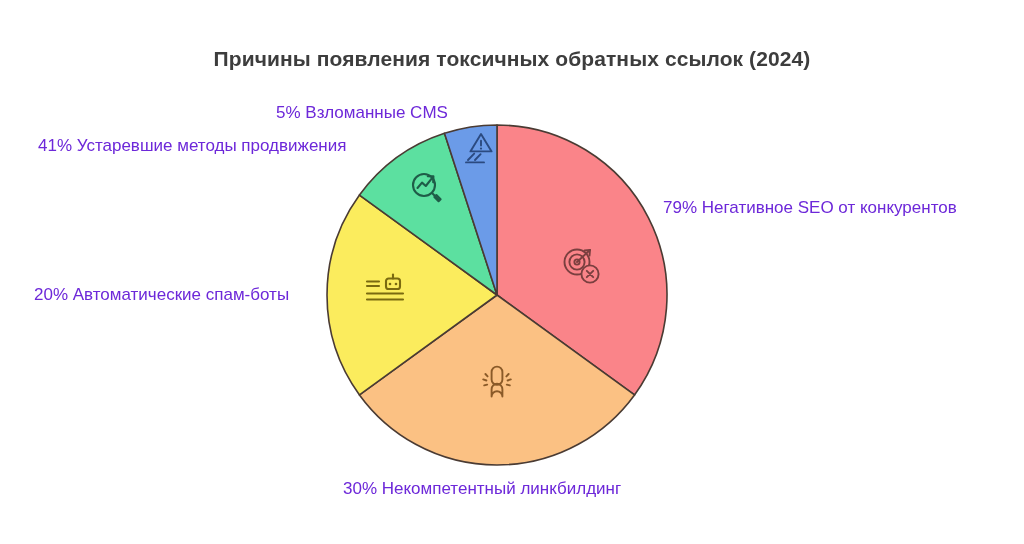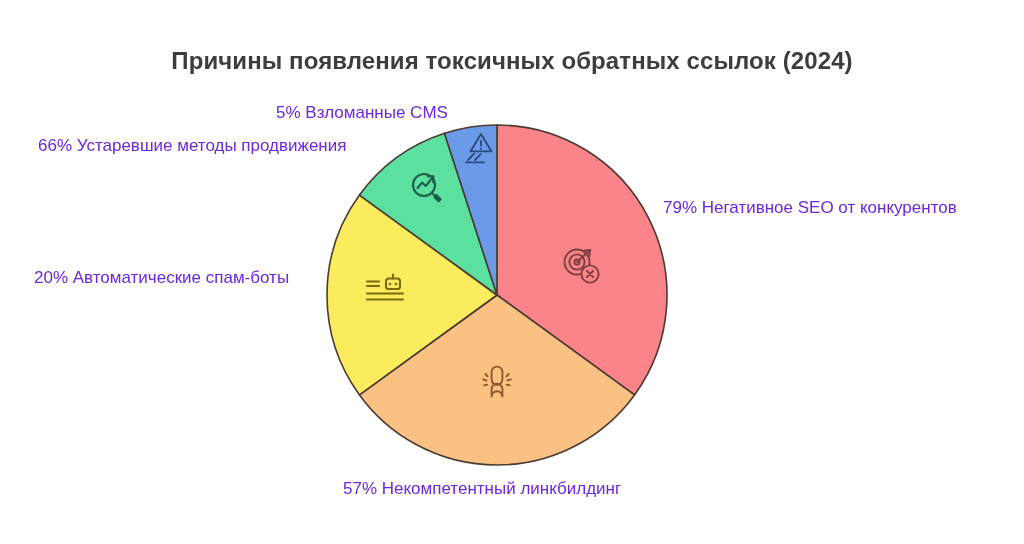--- a/index.html
+++ b/index.html
@@ -18,21 +18,21 @@
   #chart-root {
     position: absolute;
     inset: 0;
   }
   #chart-title {
     position: absolute;
     top: 47px;
     left: 0;
     width: 1024px;
     text-align: center;
-    font-size: 24px;
+    font-size: 21px;
     font-weight: bold;
     color: #3d3d3d;
     letter-spacing: 0.1px;
     white-space: nowrap;
   }
   .pie-label {
     position: absolute;
     font-size: 17px;
     color: #6d28d9;
     white-space: nowrap;
@@ -41,21 +41,21 @@
   #label-0 { 
     left: 663px;
     top: 198px;
   }
   #label-1 { 
     left: 343px;
     top: 479px;
   }
   #label-2 { 
     left: 34px;
-    top: 268px;
+    top: 285px;
     text-align: right;
   }
   #label-3 { 
     left: 38px;
     top: 136px;
   }
   #label-4 { 
     left: 276px;
     top: 103px;
   }
@@ -142,21 +142,21 @@
         <path d="M 15 9.6 L 15 14.6"></path>
         <circle cx="15" cy="17.6" r="1.1" fill="#2b4a80" stroke="none"></circle>
         <path d="M 2 29 L 8.2 22.6 M 9 29 L 14.6 23.2"></path>
         <path d="M 0 31.4 L 18 31.4"></path>
       </g>
     </g>
   </svg>
 
   <div class="pie-label" id="label-0">79% Негативное SEO от конкурентов</div>
 
-  <div class="pie-label" id="label-1">57% Некомпетентный линкбилдинг</div>
+  <div class="pie-label" id="label-1">30% Некомпетентный линкбилдинг</div>
 
   <div class="pie-label" id="label-2">20% Автоматические спам-боты</div>
 
-  <div class="pie-label" id="label-3">66% Устаревшие методы продвижения</div>
+  <div class="pie-label" id="label-3">41% Устаревшие методы продвижения</div>
 
   <div class="pie-label" id="label-4">5% Взломанные CMS</div>
 
 </div>
 
 </body></html>

